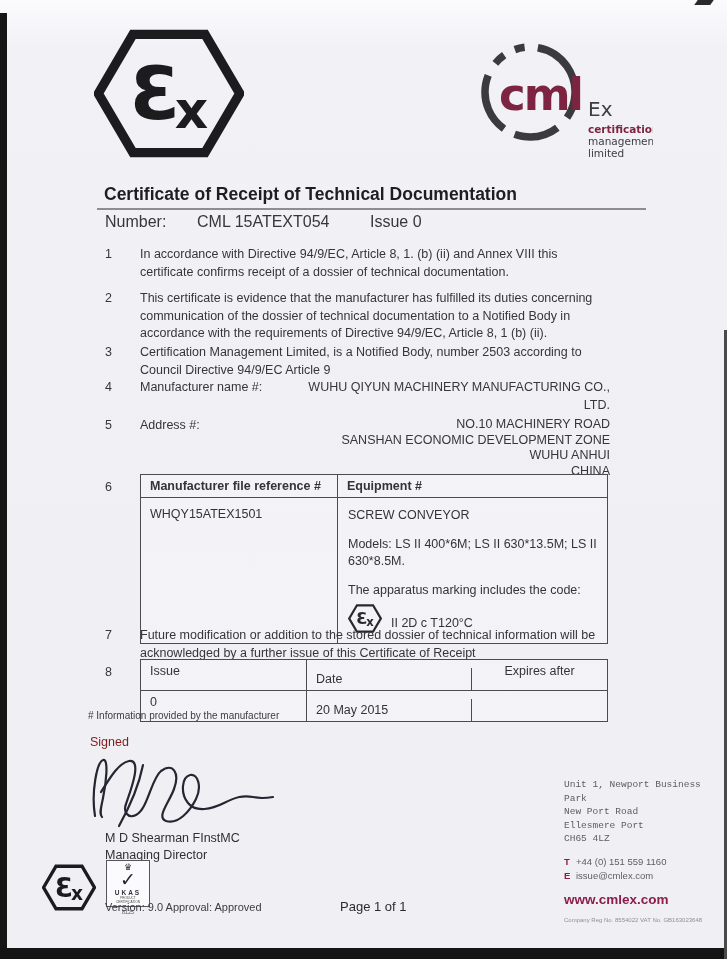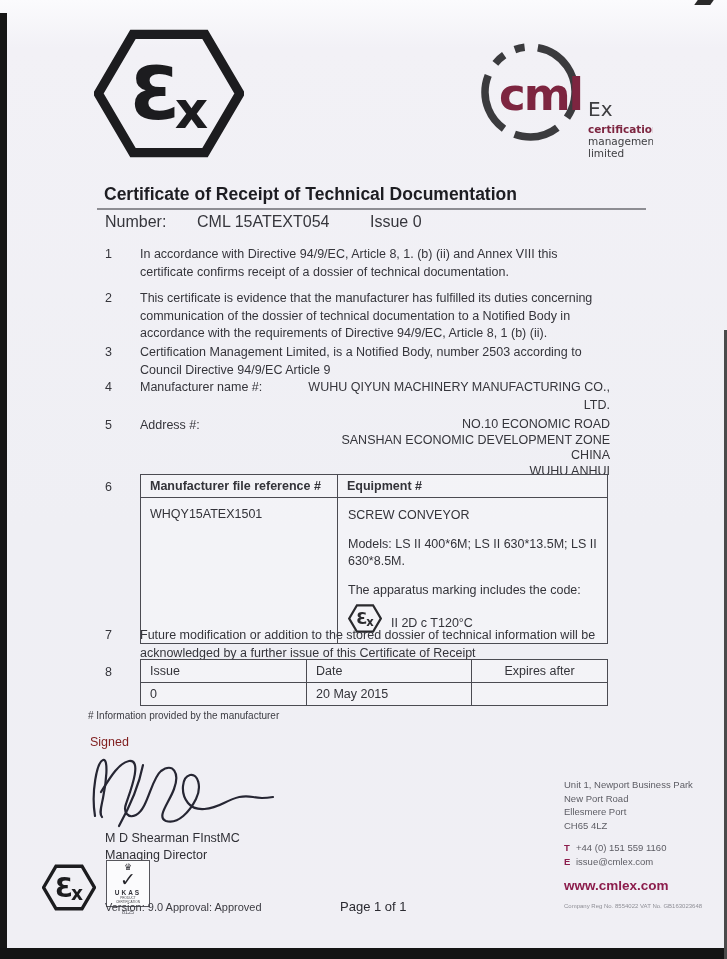--- a/index.html
+++ b/index.html
@@ -54,40 +54,40 @@
   .equip-name{margin-top:10px;}
   .equip-models{margin-top:14px;line-height:17px;width:250px;}
   .equip-intro{margin-top:13px;}
   .marking-row{margin-top:7px;display:flex;align-items:flex-end;gap:9px;}
   .marking-code{padding-bottom:3px;}
   .tbl8{top:659px;}
   .tbl8 .row{display:flex;}
   .tbl8 .row+.row{border-top:1.5px solid #4b4b52;}
   .tbl8 .row>div{padding:4px 9px;}
   .tbl8 .cA{width:147px;border-right:1.5px solid #4b4b52;flex:none;}
-  .tbl8 .cB{width:146px;border-right:1.5px solid #4b4b52;flex:none;}
+  .tbl8 .cB{width:146px;border-right:1.5px solid #4b4b52;flex:none;margin-top:8px;}
   .tbl8 .cC{flex:1;text-align:center;}
   
   .footnote{left:88px;top:710px;font-size:10px;color:#3c3c42;}
   .signed{left:90px;top:735px;font-size:12.5px;color:#7f1d1d;}
   .signature{left:85px;top:750px;}
   .signatory{left:105px;top:830px;font-size:12.5px;line-height:16.5px;color:#2f2f35;}
   .ex-bottom{left:42px;top:864px;}
   .ukas{left:104px;top:860px;width:48px;text-align:center;}
   .ukas-box{border:1.5px solid #55555c;width:42px;height:45px;margin:0 auto;background:#fbfbfd;display:flex;flex-direction:column;align-items:center;justify-content:center;}
   .ukas-crown{font-size:9px;line-height:8px;color:#2f2f36;}
   .ukas-check{font-size:19px;line-height:17px;font-weight:bold;color:#26262c;}
   .ukas-name{font-size:6.5px;font-weight:bold;letter-spacing:2px;color:#33333a;margin-top:1px;}
   .ukas-sub{font-size:3.5px;color:#44444a;transform:scale(.9);}
   .ukas-num{font-size:5.5px;color:#55555c;margin-top:2px;}
   .version{left:105px;top:901px;font-size:11px;color:#3c3c42;}
   .pageno{left:340px;top:899px;font-size:13px;color:#2b2b31;}
   
   .contact{left:564px;top:778px;width:155px;}
-  .c-addr div{font-size:9.5px;line-height:13.5px;color:#5d5d64;}
+  .c-addr div{font-size:9.5px;line-height:13.5px;color:#5d5d64;font-family:Liberation Mono, monospace;}
   .c-rows{margin-top:9px;}
   .c-row{font-size:9.5px;line-height:14px;color:#5d5d64;}
   .c-row .tag{color:#8c1d4c;font-weight:bold;display:inline-block;width:12px;}
   .c-web{margin-top:9px;font-size:13.5px;font-weight:bold;color:#8c1d4c;}
   .c-reg{margin-top:10px;font-size:6px;color:#8f8f96;white-space:nowrap;}
   svg text{font-family:"DejaVu Sans","Liberation Sans",sans-serif;}
 </style>
 </head>
 <body>
 
@@ -142,24 +142,24 @@
   <div class="kv-val">
     <div>WUHU QIYUN MACHINERY MANUFACTURING CO.,</div>
     <div class="l2">LTD.</div>
   </div>
 </div>
 
 <div class="abs clause c5">
   <div class="num">5</div>
   <div class="kv-label">Address #:</div>
   <div class="kv-val addr-lines">
-    <div>NO.10 ECONOMIC ROAD</div>
+    <div>NO.10 MACHINERY ROAD</div>
     <div>SANSHAN ECONOMIC DEVELOPMENT ZONE</div>
+    <div>WUHU ANHUI</div>
     <div>CHINA</div>
-    <div>WUHU ANHUI</div>
   </div>
 </div>
 
 <div class="abs tbl-num n6">6</div>
 <div class="abs tbl tbl6">
   <div class="hrow">
     <div class="hc1">Manufacturer file reference #</div>
     <div class="hc2">Equipment #</div>
   </div>
   <div class="brow">

